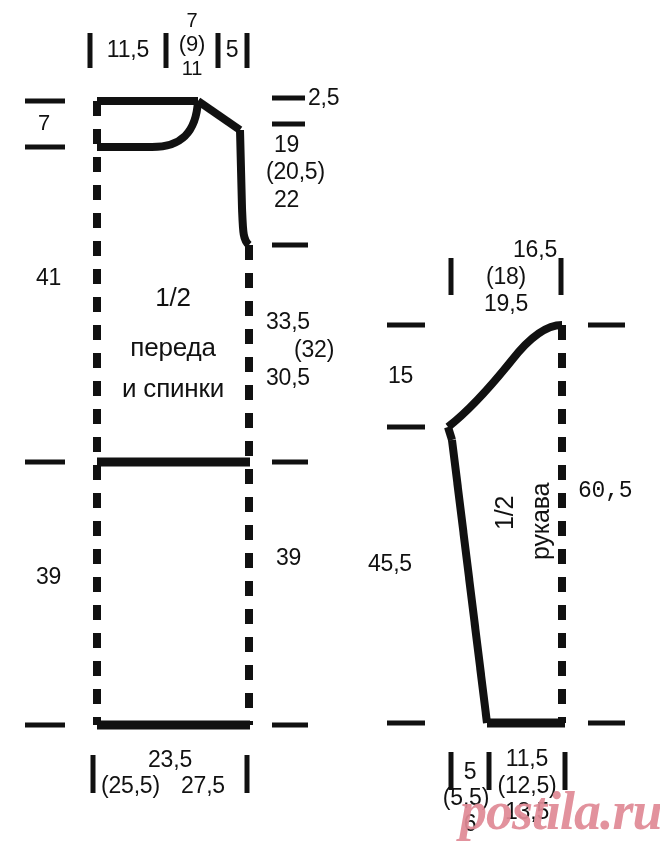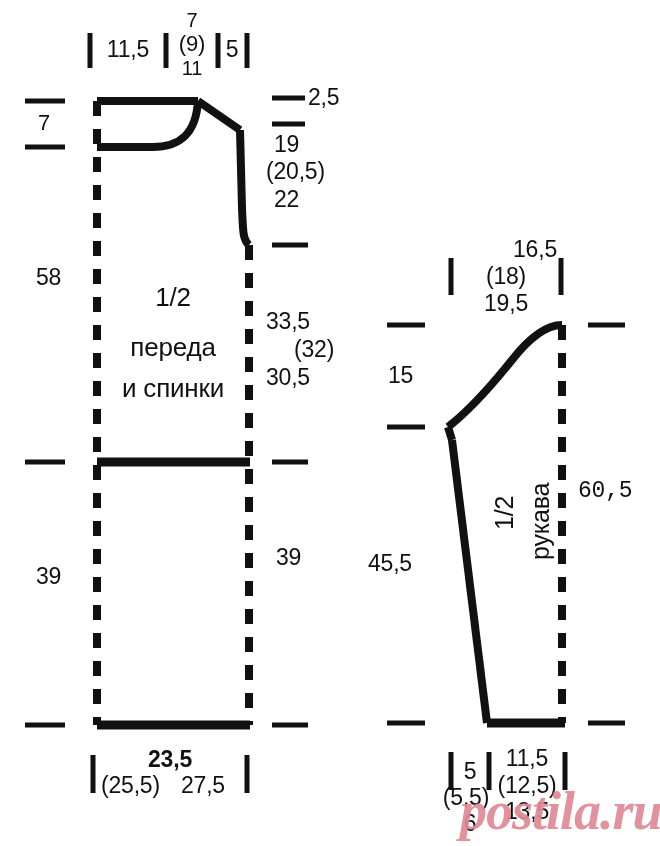--- a/index.html
+++ b/index.html
@@ -123,41 +123,41 @@
   <div class="lbl t23 ctr" style="left:128px; top:38px;">11,5</div>
 
   <div class="lbl t20 stack" style="left:192px; top:10px;">7</div>
   <div class="lbl t22 stack" style="left:192px; top:33px;">(9)</div>
   <div class="lbl t20 stack" style="left:192px; top:58px;">11</div>
 
   <div class="lbl t23 ctr" style="left:232px; top:38px;">5</div>
 
   <div class="lbl t22 ctr" style="left:44px; top:112px;">7</div>
 
-  <div class="lbl t23" style="left:36px; top:266px;">58</div>
+  <div class="lbl t23" style="left:36px; top:266px;">41</div>
 
   <div class="lbl t23" style="left:36px; top:565px;">39</div>
 
   <div class="lbl t23" style="left:308px; top:86px;">2,5</div>
 
   <div class="lbl t23" style="left:274px; top:133px;">19</div>
   <div class="lbl t23" style="left:266px; top:160px;">(20,5)</div>
   <div class="lbl t23" style="left:274px; top:188px;">22</div>
 
   <div class="lbl t23" style="left:266px; top:310px;">33,5</div>
   <div class="lbl t23" style="left:266px; top:338px;margin-left:28px;">(32)</div>
   <div class="lbl t23" style="left:266px; top:366px;">30,5</div>
 
   <div class="lbl t23" style="left:276px; top:546px;">39</div>
 
   <div class="lbl t26 ctr" style="left:173px; top:284px; font-size:26px;">1/2</div>
   <div class="lbl t26 ctr" style="left:173px; top:375px; font-size:26px;">и спинки</div>
   <div class="lbl t26 ctr" style="left:173px; top:334px; font-size:26px;">переда</div>
 
-  <div class="lbl t23 ctr" style="left:170px; top:748px;font-weight:bold;">23,5</div>
+  <div class="lbl t23 ctr" style="left:170px; top:748px;">23,5</div>
   <div class="lbl t23" style="left:101px; top:774px;">(25,5)</div>
   <div class="lbl t23" style="left:181px; top:774px;">27,5</div>
 
   <div class="lbl t23 ctr" style="left:506px; top:238px;margin-left:29px;">16,5</div>
   <div class="lbl t23 ctr" style="left:506px; top:265px;">(18)</div>
   <div class="lbl t23 ctr" style="left:506px; top:292px;">19,5</div>
 
   <div class="lbl t23" style="left:388px; top:364px;">15</div>
 
   <div class="lbl t23" style="left:368px; top:552px;">45,5</div>

